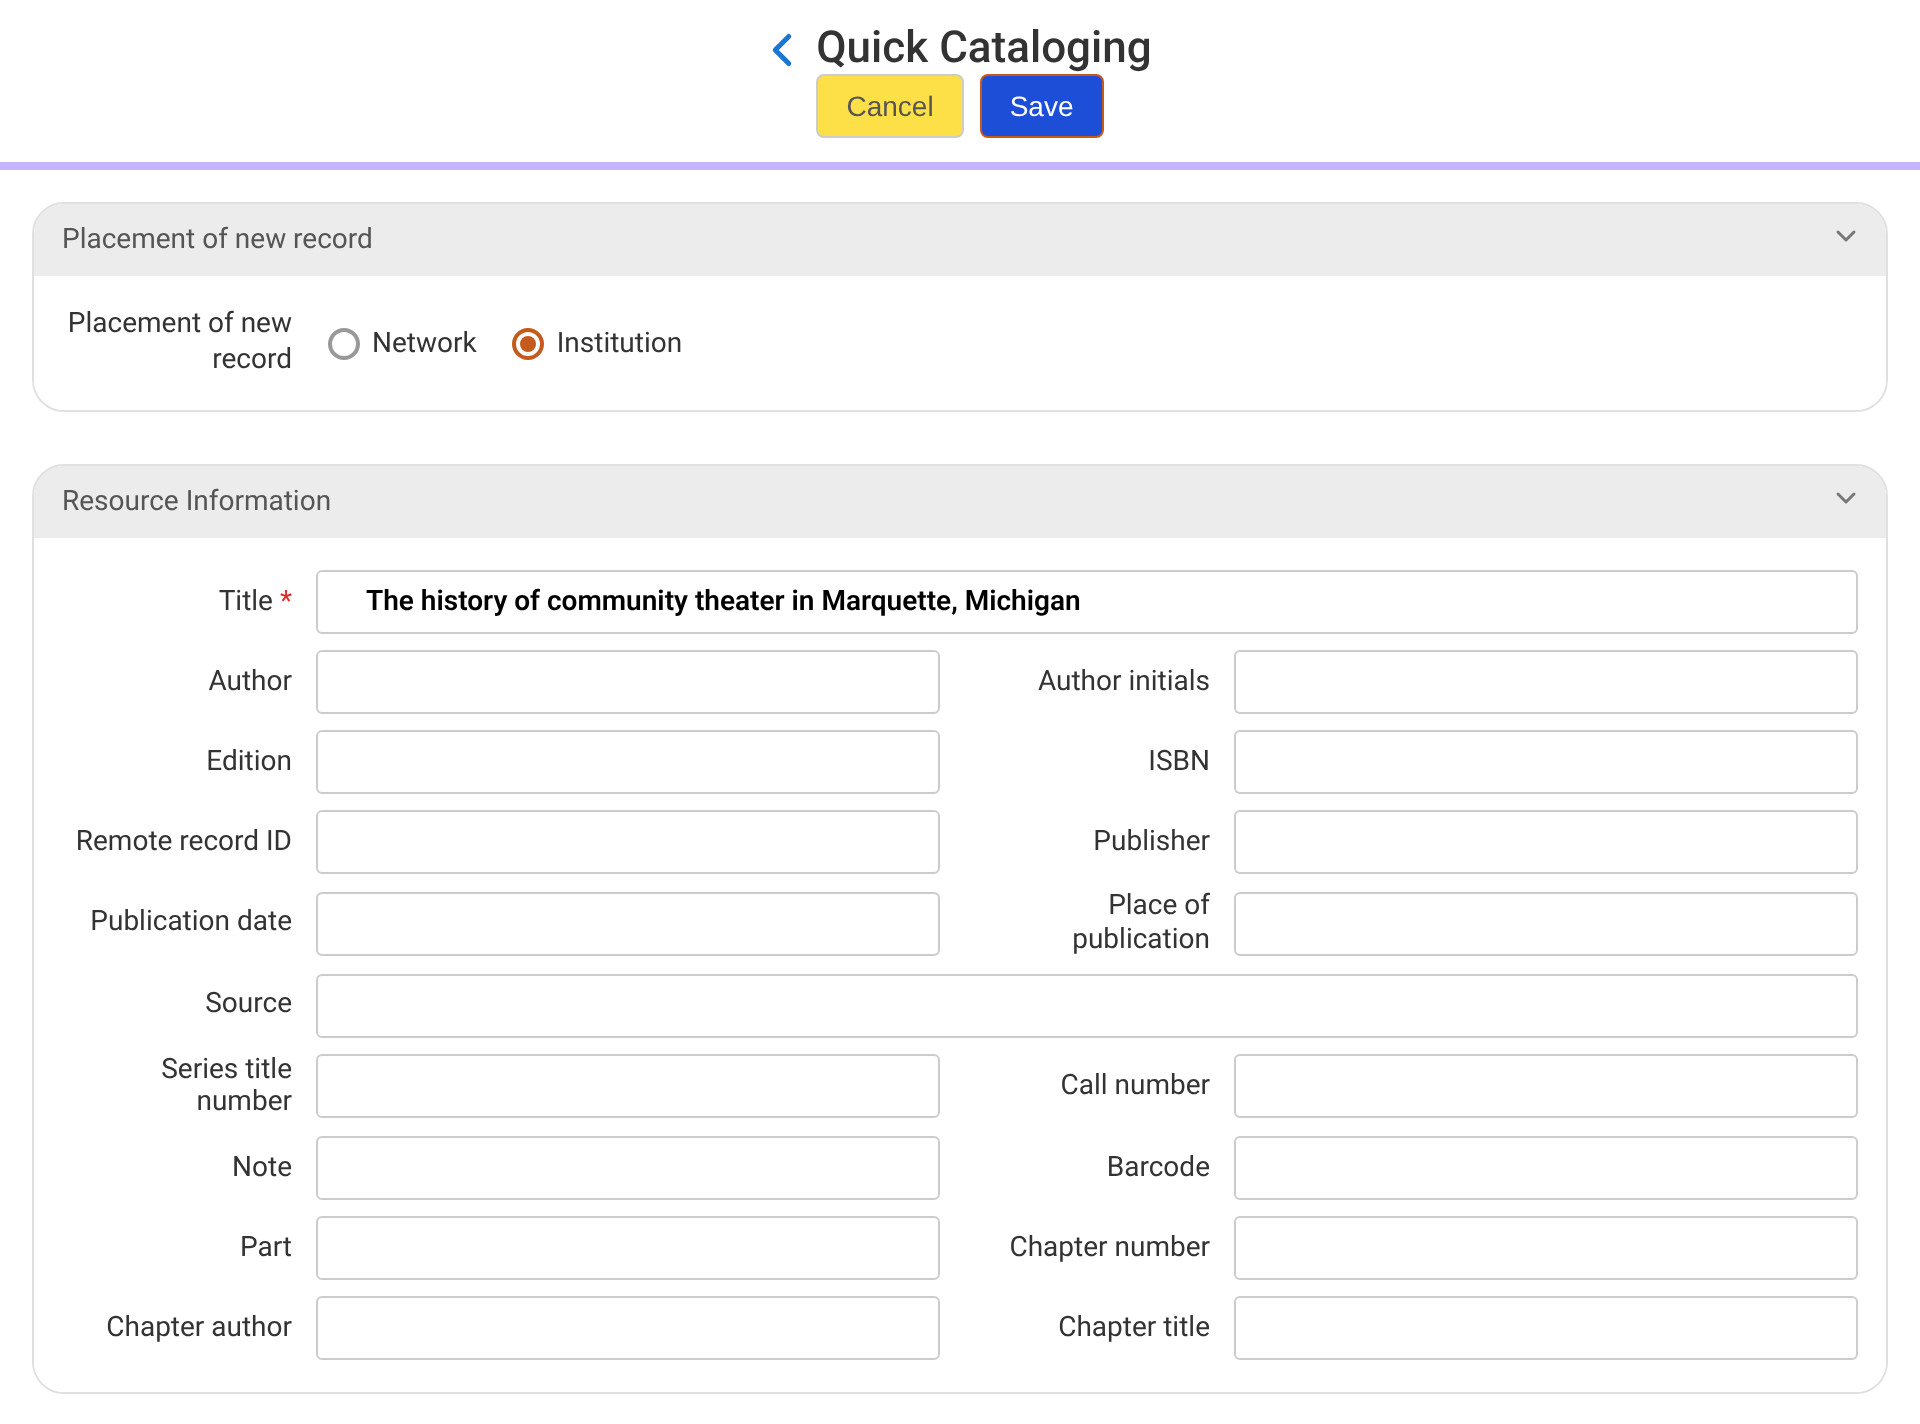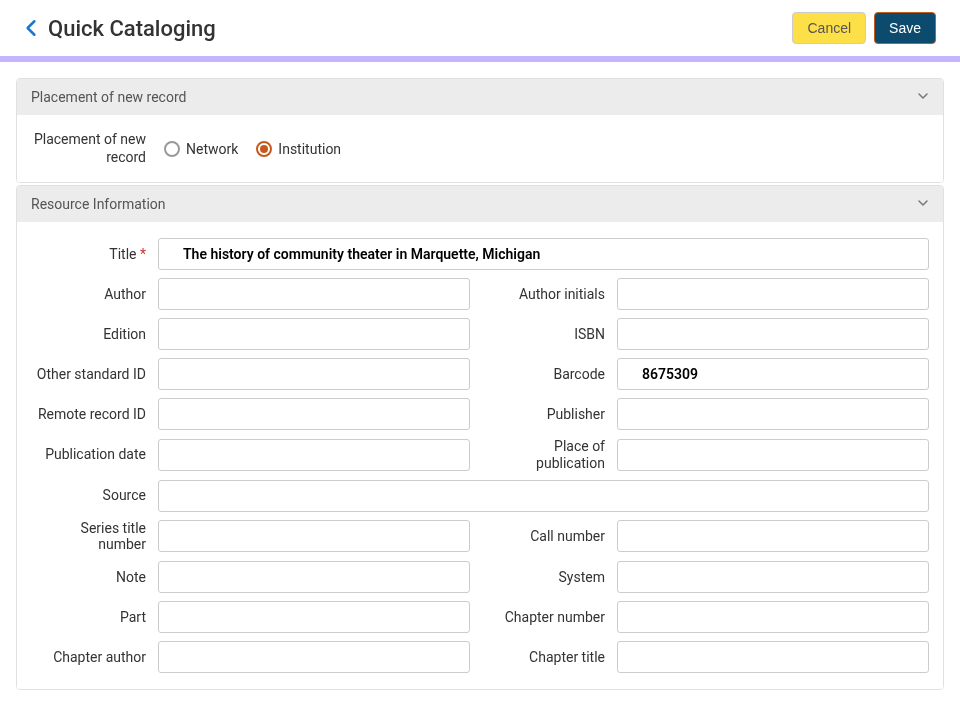--- a/index.html
+++ b/index.html
@@ -6,22 +6,23 @@
     body {
       font-family: -apple-system, BlinkMacSystemFont, "Segoe UI", Roboto, Arial, sans-serif;
       background: #fff;
       color: #333;
       font-size: 14px;
     }
     .header {
       display: flex;
       align-items: center;
       justify-content: space-between;
-      padding: 12px 24px;
-      border-bottom: 6px solid #c4b5fd;
+      padding: 12px 12px;
+      border-bottom: 4px solid #c4b5fd;
+      flex-direction: column;
     }
     .header-left {
       display: flex;
       align-items: center;
       gap: 10px;
     }
     .back-arrow {
       color: #1976d2;
       cursor: pointer;
       display: flex;
@@ -42,31 +43,31 @@
       font-size: 14px;
       cursor: pointer;
       border: 1px solid transparent;
     }
     .btn-cancel {
       background: #fde047;
       border: 1px solid #ccc;
       color: #555;
     }
     .btn-save {
-      background: #0c4a6e;
+      background: #1d4ed8;
       color: #fff;
       border: 1px solid #c45a1c;
     }
     .content {
       padding: 16px;
     }
     .section {
       border: 1px solid #e0e0e0;
-      border-radius: 4px;
-      margin-bottom: 2px;
+      border-radius: 16px;
+      margin-bottom: 26px;
       overflow: hidden;
     }
     .section-header {
       background: #ececec;
       padding: 10px 14px;
       display: flex;
       align-items: center;
       justify-content: space-between;
       cursor: pointer;
       color: #555;
@@ -248,78 +249,68 @@
             <div class="field-label">Edition</div>
             <input class="field-input" type="text" value="" style="">
           </div>
           <div class="form-col">
             <div class="field-label">ISBN</div>
             <input class="field-input" type="text" value="" style="">
           </div>
         </div>
 
 
-        <div class="form-row-pair">
-          <div class="form-col">
-            <div class="field-label">Other standard ID</div>
+
+        <div class="form-row-pair">
+          <div class="form-col">
+            <div class="field-label">Remote record ID</div>
+            <input class="field-input" type="text" value="" style="">
+          </div>
+          <div class="form-col">
+            <div class="field-label">Publisher</div>
+            <input class="field-input" type="text" value="" style="">
+          </div>
+        </div>
+
+        <div class="form-row-pair">
+          <div class="form-col">
+            <div class="field-label">Publication date</div>
+            <input class="field-input" type="text" value="" style="">
+          </div>
+          <div class="form-col">
+            <div class="field-label">Place of publication</div>
+            <input class="field-input" type="text" value="" style="">
+          </div>
+        </div>
+
+        <div class="form-row-pair">
+          <div class="form-col">
+            <div class="field-label">Source</div>
+            <input class="field-input" type="text" value="" style="">
+          </div>
+        </div>
+
+        <div class="form-row-pair">
+          <div class="form-col">
+            <div class="field-label">Series title number</div>
+            <input class="field-input" type="text" value="" style="">
+          </div>
+          <div class="form-col">
+            <div class="field-label">Call number</div>
+            <input class="field-input" type="text" value="" style="">
+          </div>
+        </div>
+
+        <div class="form-row-pair">
+          <div class="form-col">
+            <div class="field-label">Note</div>
             <input class="field-input" type="text" value="" style="">
           </div>
           <div class="form-col">
             <div class="field-label">Barcode</div>
-            <input class="field-input bold" type="text" value="8675309" style="">
-          </div>
-        </div>
-
-        <div class="form-row-pair">
-          <div class="form-col">
-            <div class="field-label">Remote record ID</div>
-            <input class="field-input" type="text" value="" style="">
-          </div>
-          <div class="form-col">
-            <div class="field-label">Publisher</div>
-            <input class="field-input" type="text" value="" style="">
-          </div>
-        </div>
-
-        <div class="form-row-pair">
-          <div class="form-col">
-            <div class="field-label">Publication date</div>
-            <input class="field-input" type="text" value="" style="">
-          </div>
-          <div class="form-col">
-            <div class="field-label">Place of publication</div>
-            <input class="field-input" type="text" value="" style="">
-          </div>
-        </div>
-
-        <div class="form-row-pair">
-          <div class="form-col">
-            <div class="field-label">Source</div>
-            <input class="field-input" type="text" value="" style="">
-          </div>
-        </div>
-
-        <div class="form-row-pair">
-          <div class="form-col">
-            <div class="field-label">Series title number</div>
-            <input class="field-input" type="text" value="" style="">
-          </div>
-          <div class="form-col">
-            <div class="field-label">Call number</div>
-            <input class="field-input" type="text" value="" style="">
-          </div>
-        </div>
-
-        <div class="form-row-pair">
-          <div class="form-col">
-            <div class="field-label">Note</div>
-            <input class="field-input" type="text" value="" style="">
-          </div>
-          <div class="form-col">
-            <div class="field-label">System</div>
             <input class="field-input" type="text" value="" style="">
           </div>
         </div>
 
         <div class="form-row-pair">
           <div class="form-col">
             <div class="field-label">Part</div>
             <input class="field-input" type="text" value="" style="">
           </div>
           <div class="form-col">

